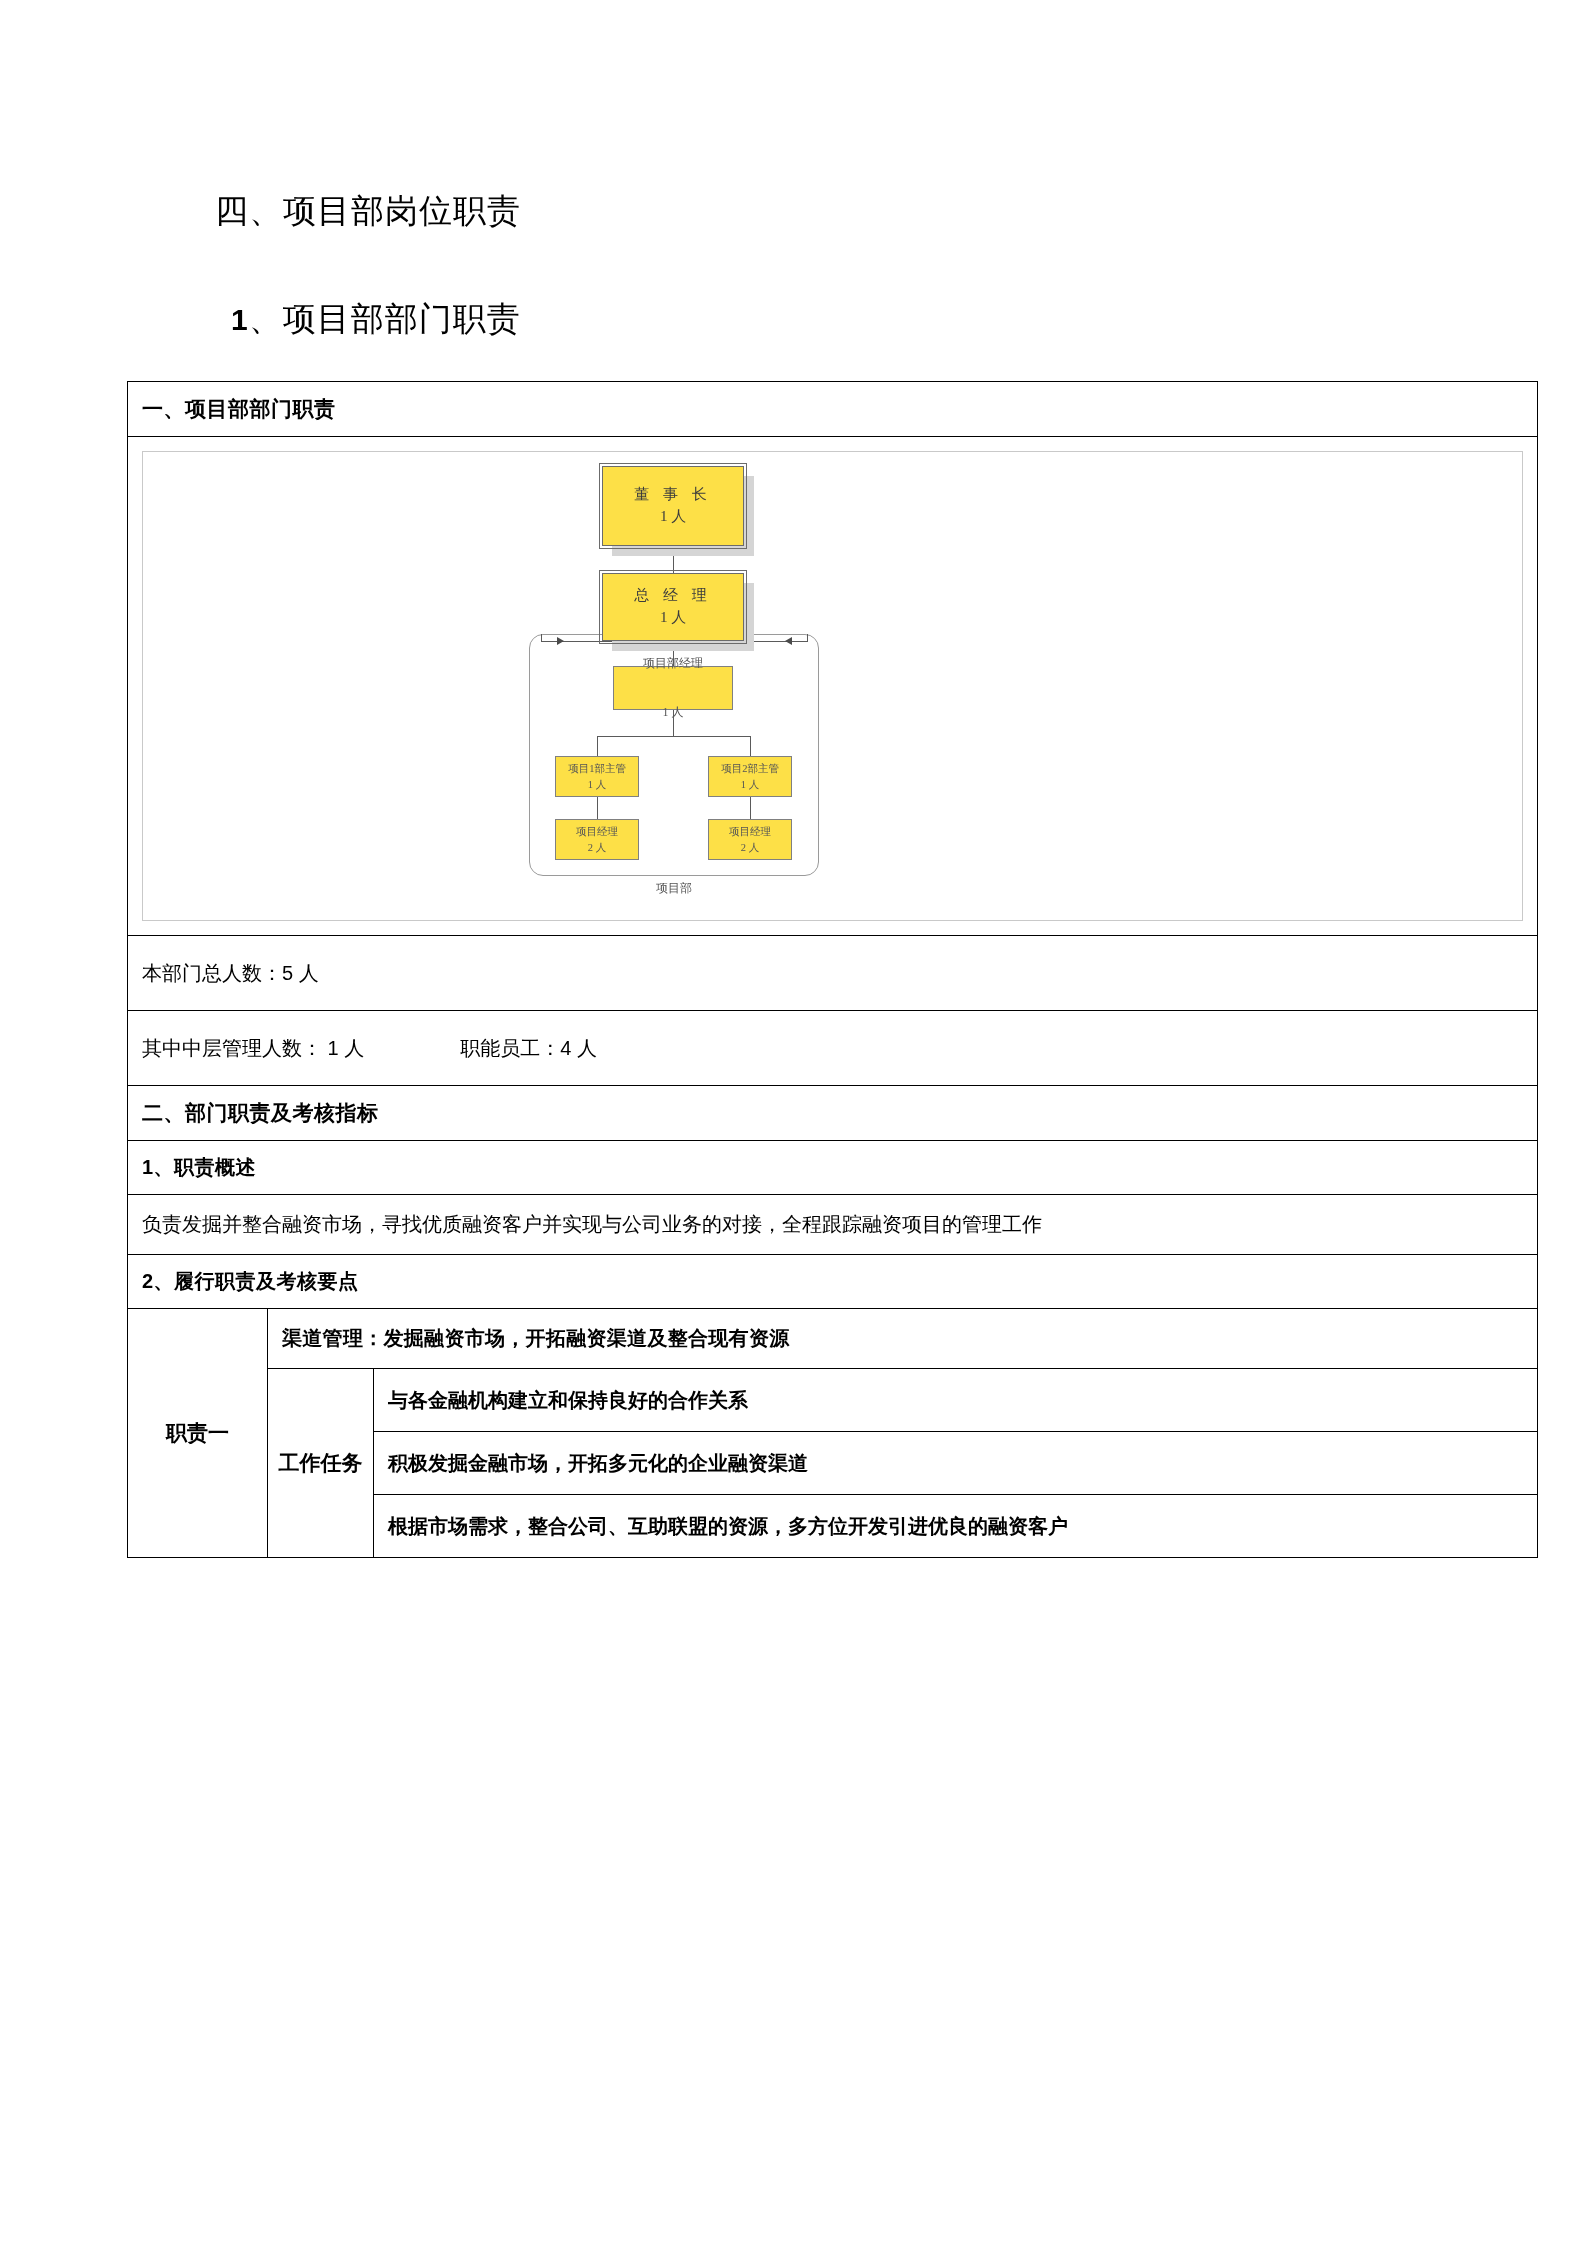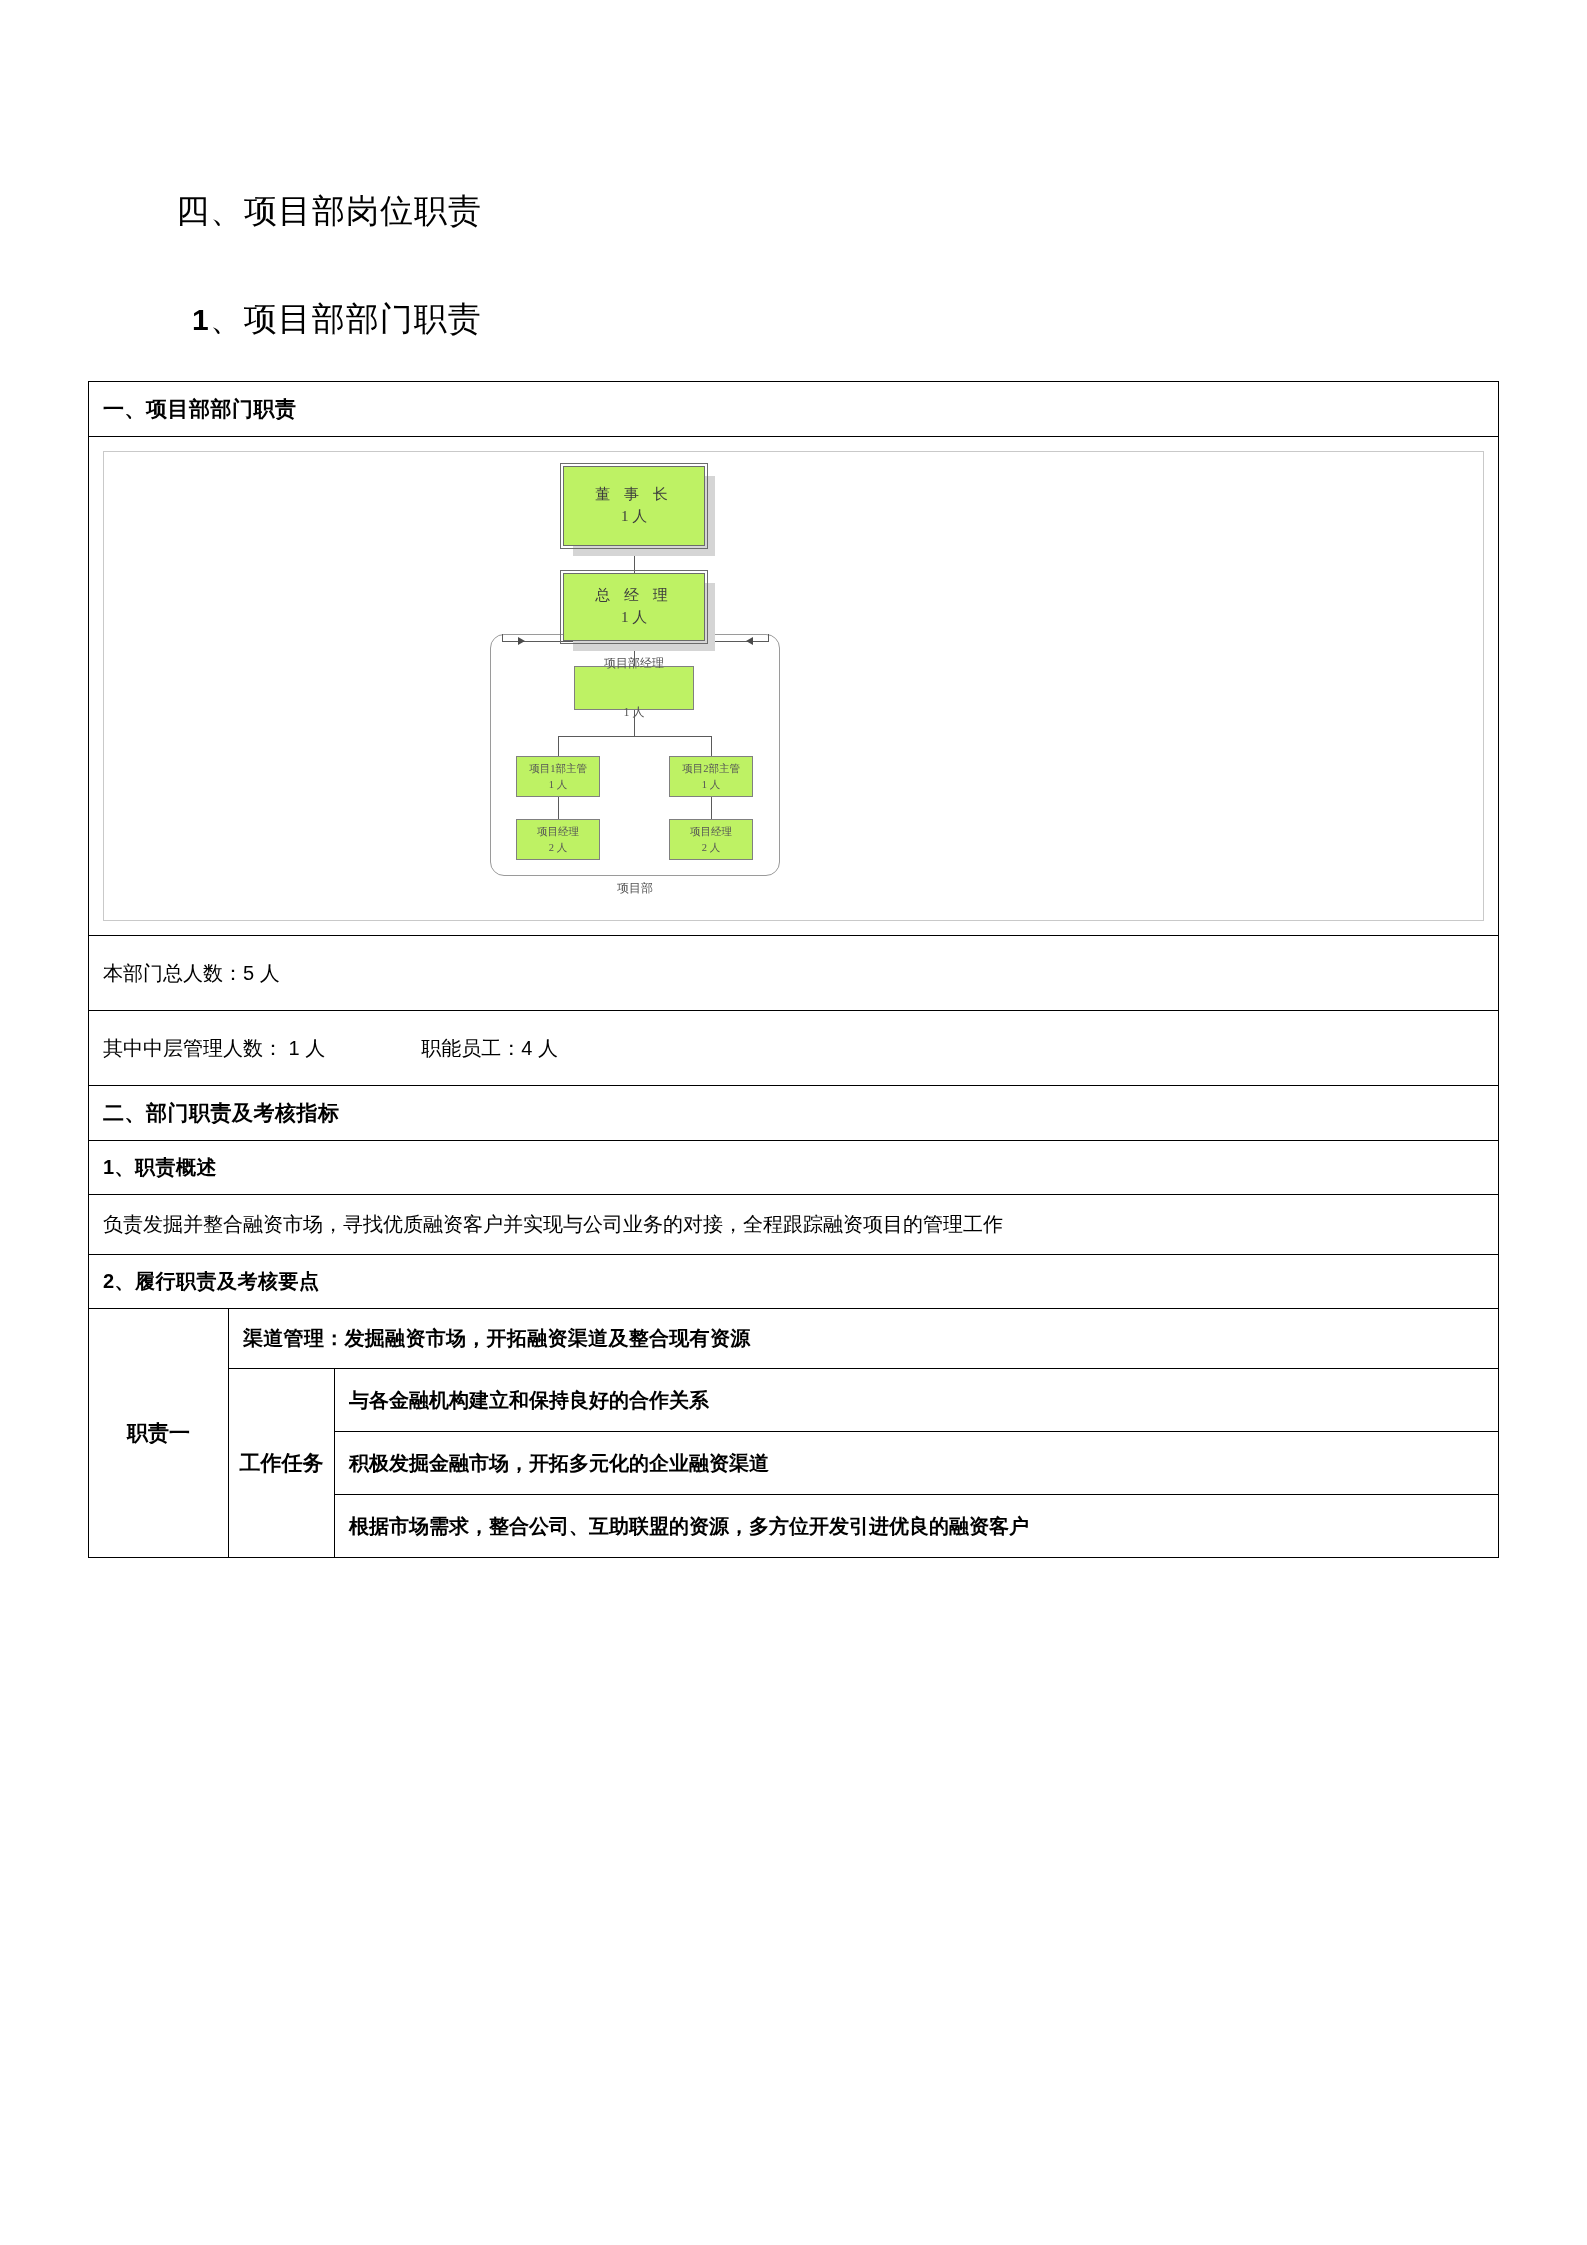--- a/index.html
+++ b/index.html
@@ -11,20 +11,21 @@
     font-family: "Liberation Sans", "DejaVu Sans", sans-serif;
     color: #000000;
   }
   .page {
     position: relative;
     width: 1587px;
     height: 2245px;
     background: #ffffff;
     overflow: hidden;
     box-sizing: border-box;
+    padding-left: 39px;
   }
   .doc-body {
     padding: 0 88px 0 88px;
   }
   
   .heading-1 {
     font-family: "Liberation Serif", "DejaVu Serif", serif;
     font-size: 33px;
     line-height: 1.2;
     margin: 0;
@@ -99,21 +100,21 @@
   }
 
   
   .org {
     position: absolute;
     left: 0; top: 0; right: 0; bottom: 0;
   }
   .obox {
     position: absolute;
     box-sizing: border-box;
-    background: #bef264;
+    background: #fde047;
     text-align: center;
     font-family: "Liberation Serif", "DejaVu Serif", serif;
     color: #4a4a4a;
     display: flex;
     flex-direction: column;
     align-items: center;
     justify-content: center;
     line-height: 1.45;
   }
   .obox .t1 { display:block; }

